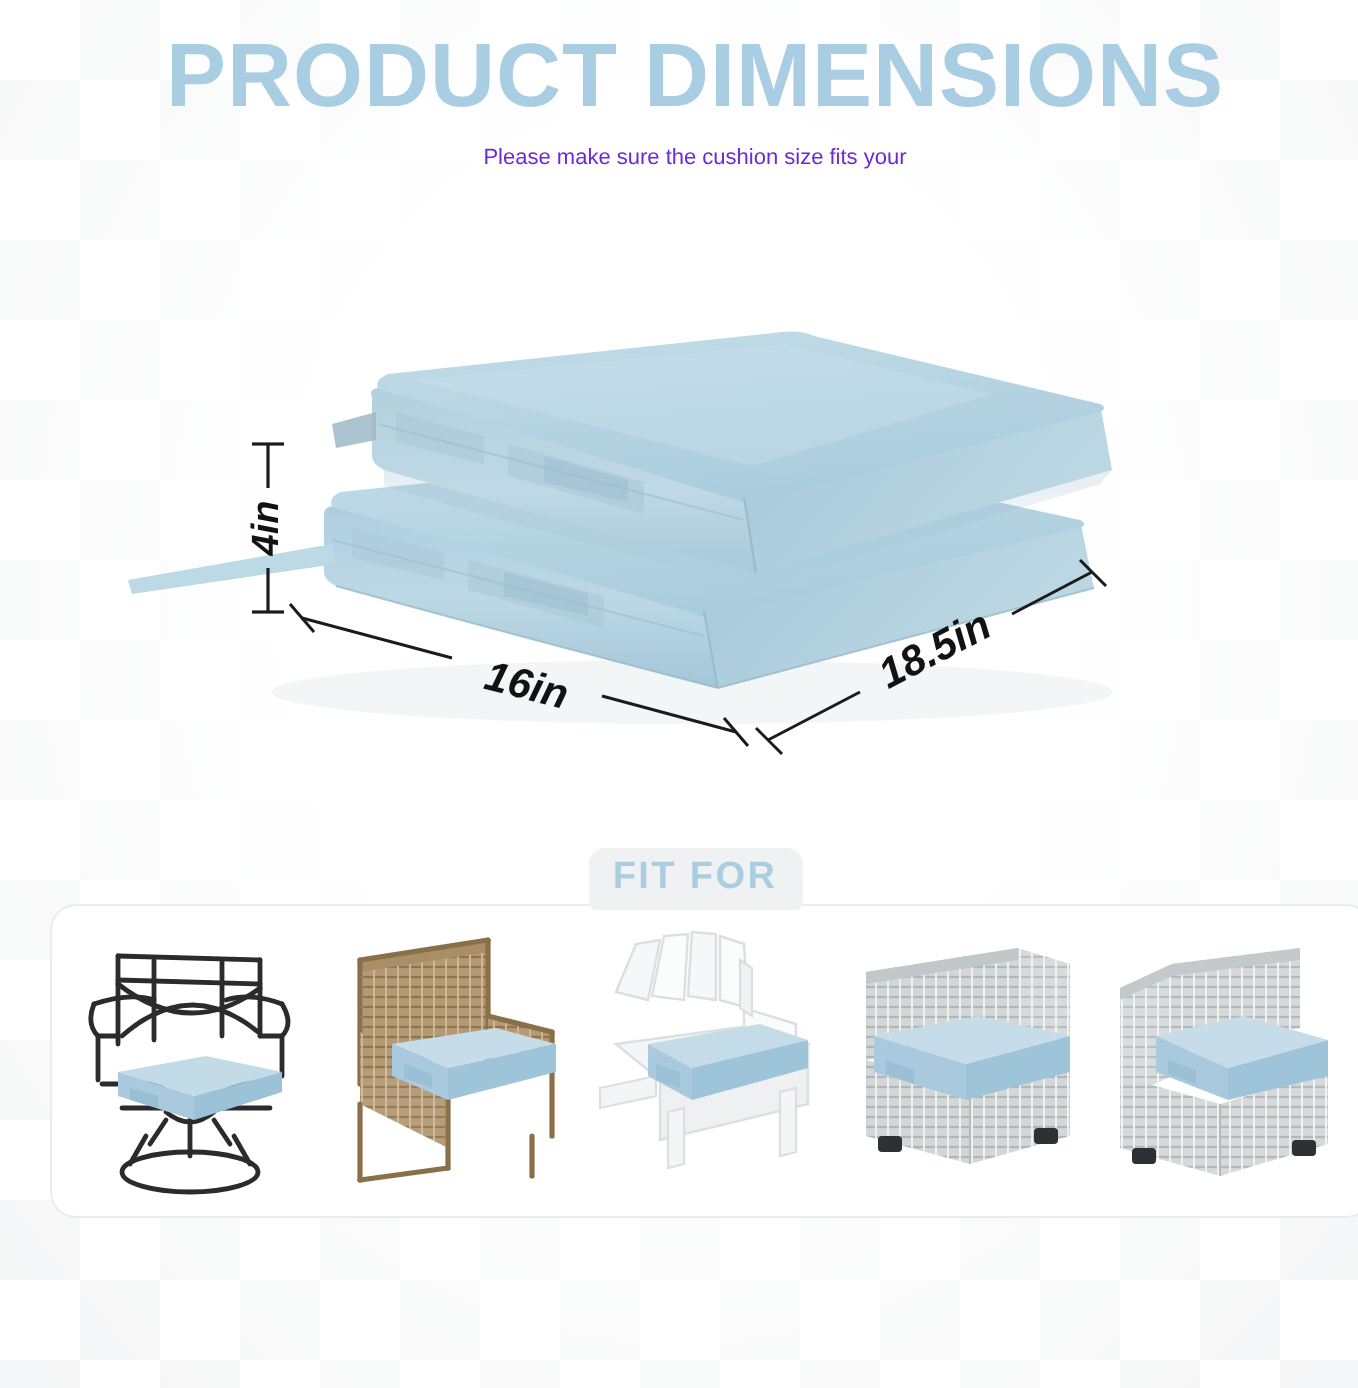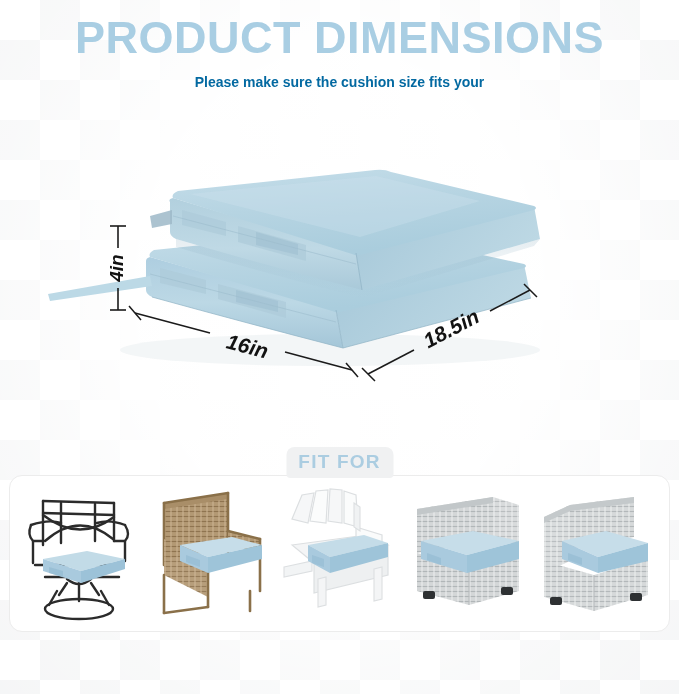--- a/index.html
+++ b/index.html
@@ -21,52 +21,52 @@
     background-size:80px 80px;
     background-position:0 0, 40px 40px;
     opacity:.9;
     z-index:0;
   }
   #bg-wash{
     position:absolute; inset:0;
     background:radial-gradient(ellipse at 50% 42%, rgba(255,255,255,.99) 0%, rgba(255,255,255,.97) 42%, rgba(255,255,255,.55) 72%, rgba(255,255,255,.25) 100%);
     z-index:1;
   }
-  .layer{ position:relative; z-index:2; }
+  .layer{ position:relative; z-index:2;padding-left:16px; }
 
   
   #header{ padding-top:14px; text-align:center; }
   #page-title{
     font-size:45px;
     font-weight:bold;
     letter-spacing:.5px;
     color:#a9cee3;
     line-height:1.08;
     white-space:nowrap;
     font-family:"Liberation Sans", sans-serif;
   }
   #subtitle{
     margin-top:9px;
-    font-size:14px;
-    color:#0369a1;
+    font-size:11px;
+    color:#6d28d9;
     line-height:1.45;
-    font-weight:700;
+    font-weight:400;
   }
 
   
   #product-stage{
     position:relative;
     width:679px;
     height:330px;
     margin-top:6px;
   }
   #product-svg{ position:absolute; left:0; top:0; }
 
   
-  #fit-section{ position:relative; margin-top:19px; }
+  #fit-section{ position:relative; margin-top:0; }
   #fit-for-badge{
     position:absolute;
     left:50%; transform:translateX(-50%);
     top:0;
     width:107px; height:31px;
     background:#f0f1f2;
     border-radius:8px 8px 4px 4px;
     display:flex; align-items:center; justify-content:center;
     z-index:4;
   }

